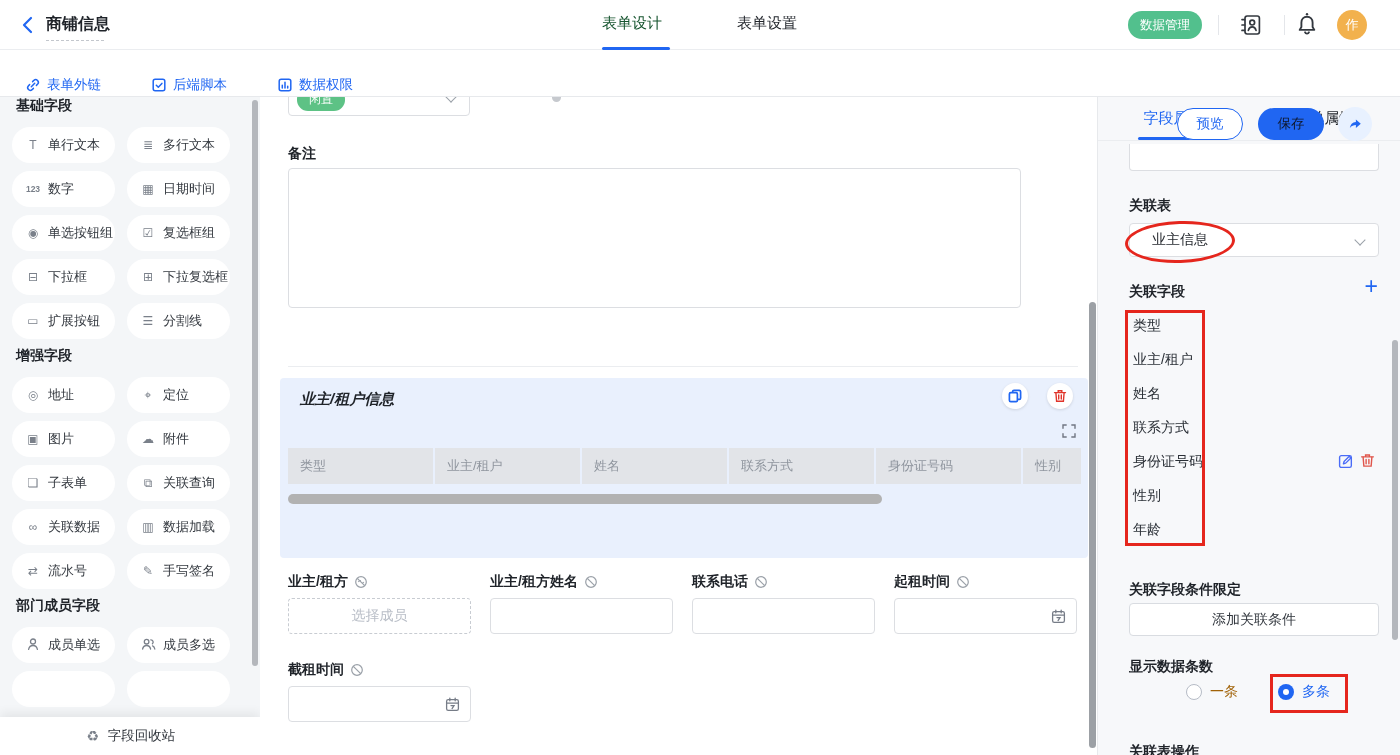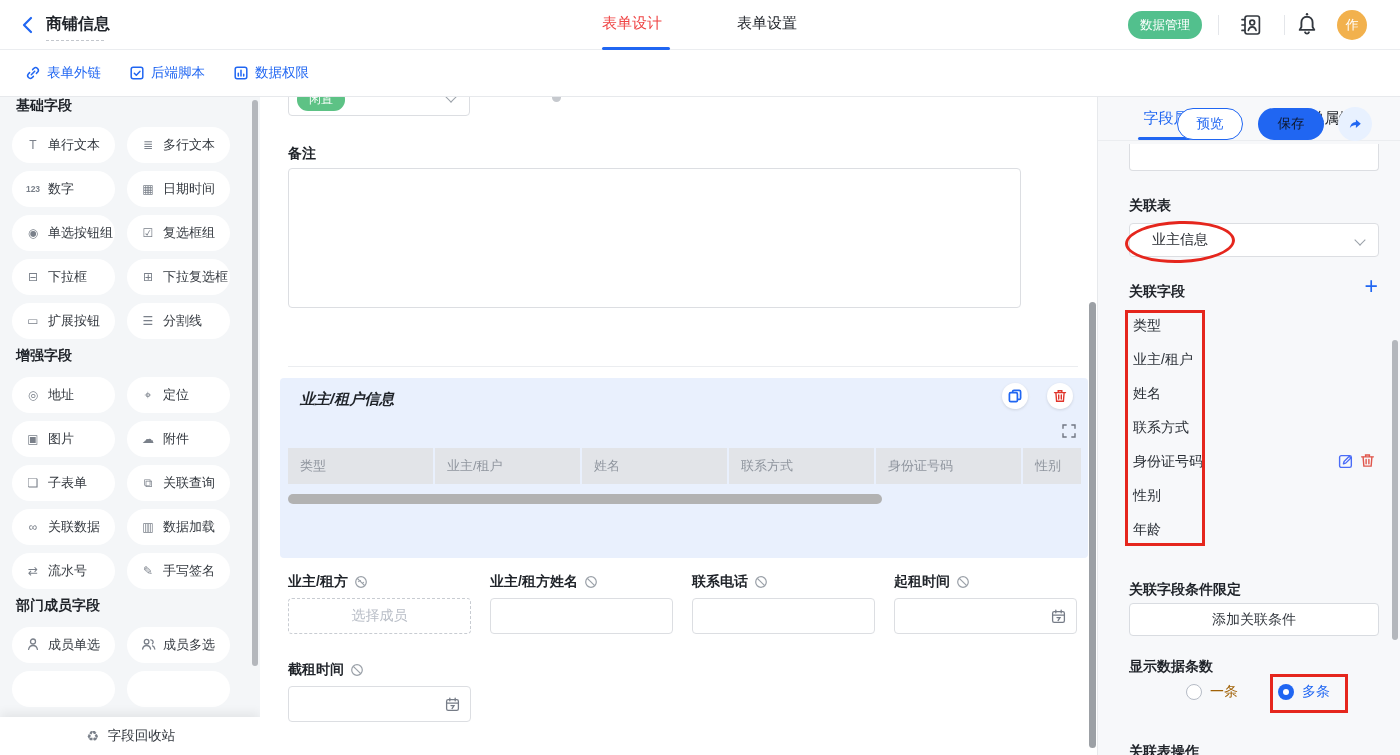--- a/index.html
+++ b/index.html
@@ -6,29 +6,29 @@
   body { font-family:"Liberation Sans","DejaVu Sans",sans-serif; background:#fff; }
   .app { position:relative; width:1400px; height:755px; background:#fff; overflow:hidden; color:#1f2329; }
   .abs { position:absolute; }
 
   
   .header { position:absolute; left:0; top:0; width:1400px; height:50px; background:#fff; border-bottom:1px solid #ebedf0; z-index:30; }
   .back-ic { position:absolute; left:20px; top:15px; cursor:pointer; }
   .hd-title { position:absolute; left:46px; top:14px; font-size:16px; font-weight:700; }
   .hd-dash { position:absolute; left:46px; top:40px; width:58px; border-bottom:1px dashed #c3c7cd; }
   .hd-tab { position:absolute; top:14px; font-size:15px; cursor:pointer; }
-  .hd-tab.active { color:#ef4444; }
+  .hd-tab.active { color:#14532d; }
   .hd-underline { position:absolute; left:602px; top:47px; width:68px; height:3px; background:#2066f2; border-radius:2px; }
   .pill-green { position:absolute; left:1128px; top:11px; width:74px; height:28px; border-radius:14px; background:#52c08d; color:#fff; font-size:12.5px; display:flex; align-items:center; justify-content:center; cursor:pointer; }
   .hd-div { position:absolute; top:15px; width:1px; height:20px; background:#e4e6ea; }
   .avatar { position:absolute; left:1337px; top:10px; width:30px; height:30px; border-radius:50%; background:#f2b14d; color:#fff; font-size:13px; display:flex; align-items:center; justify-content:center; cursor:pointer; }
 
   
   .toolbar { position:absolute; left:0; top:50px; width:1400px; height:47px; background:#fff; border-bottom:1px solid #e7e9ec; z-index:29; }
-  .tb-links { position:absolute; left:25px; top:0; height:46px; display:flex; align-items:center; gap:28px; }
+  .tb-links { position:absolute; left:25px; top:12px; height:46px; display:flex; align-items:center; gap:50px; }
   .tb-link { display:flex; align-items:center; gap:6px; color:#2066f2; font-size:13.5px; cursor:pointer; }
   .btn-outline { position:absolute; top:58px; width:66px; height:32px; border:1px solid #2066f2; color:#2066f2; background:#fff; border-radius:16px; font-size:13.5px; display:flex; align-items:center; justify-content:center; cursor:pointer; }
   .btn-solid { position:absolute; top:58px; width:66px; height:32px; background:#2066f2; color:#0f172a; border-radius:16px; font-size:13.5px; display:flex; align-items:center; justify-content:center; cursor:pointer; }
   .btn-share { position:absolute; left:1338px; top:57px; width:34px; height:34px; border-radius:50%; background:#e8f1ff; display:flex; align-items:center; justify-content:center; cursor:pointer; }
 
   
   .sidebar { position:absolute; left:0; top:97px; width:260px; height:658px; background:#f4f6f8; overflow:hidden; }
   .sb-inner { padding:0 12px; }
   .sb-sec-title { margin-bottom:12px; font-size:14px; font-weight:700; padding-left:4px; }
   .sb-row { display:flex; gap:12px; margin-bottom:8px; }

